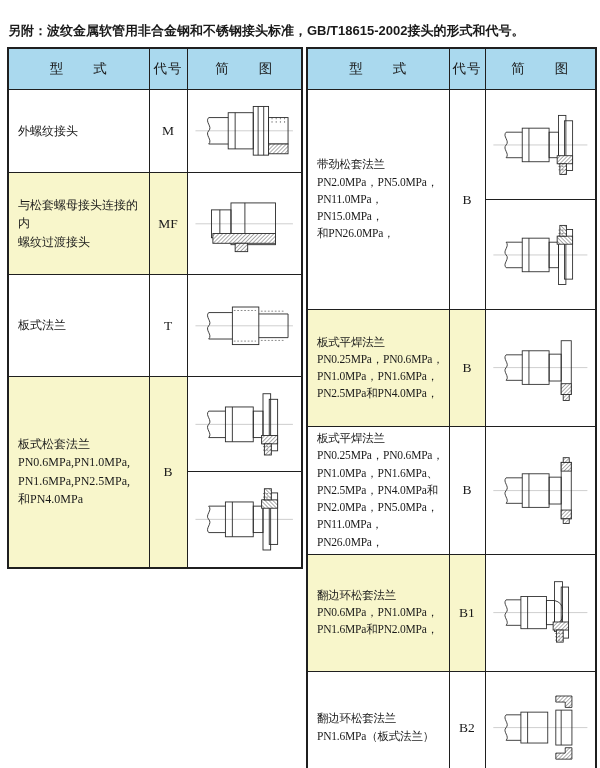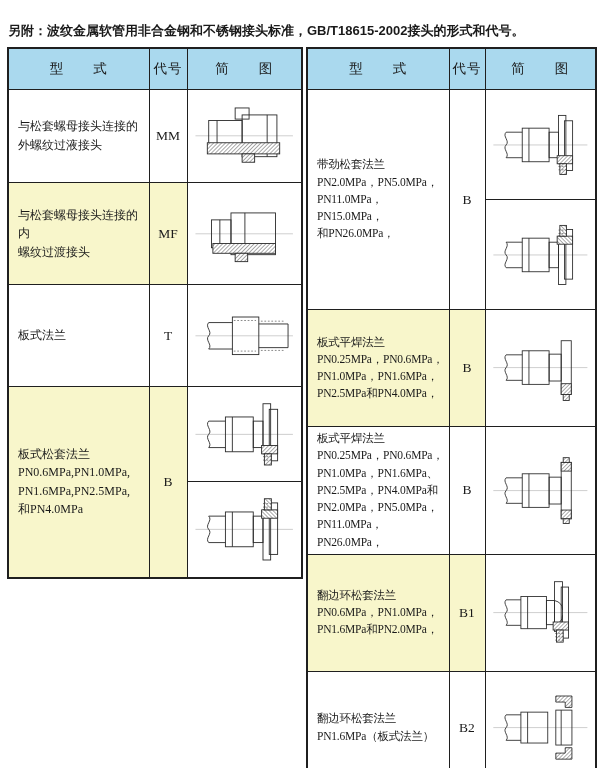--- a/index.html
+++ b/index.html
@@ -58,35 +58,37 @@
         <col style="width:141px">
         <col style="width:38px">
         <col style="width:115px">
       </colgroup>
     <tbody>
         <tr style="height:38px">
       <th>型　　式</th>
       <th>代号</th>
       <th>简　　图</th>
     </tr>
-    <tr style="height:93px">
-      <td class="type">与松套螺母接头连接的
-外螺纹过液接头</td>
-      <td class="code">MM</td>
-      <td class="dg">
-            <div class="dwrap">
-              <svg viewBox="0 0 150 100" preserveAspectRatio="xMidYMid meet">
-                <line class="cl" x1="5" y1="50" x2="145" y2="50"></line>
-                <rect x="24" y="28" width="48" height="44"></rect>
-                <line x1="36" y1="28" x2="36" y2="72"></line>
-                <rect x="72" y="20" width="50" height="60"></rect>
-                <line x1="108" y1="20" x2="108" y2="80"></line>
-                <rect x="62" y="10" width="20" height="16"></rect>
-                <rect class="h" x="22" y="60" width="104" height="16"></rect>
-                <rect class="h" x="72" y="76" width="18" height="12"></rect>
+    <tr style="height:83px">
+      <td class="type">外螺纹接头</td>
+      <td class="code">M</td>
+      <td class="dg">
+            <div class="dwrap">
+              <svg viewBox="0 0 150 100" preserveAspectRatio="xMidYMid meet">
+                <line class="cl" x1="5" y1="50" x2="145" y2="50"></line>
+                <path d="M24 31 H52 M24 69 H52"></path>
+                <path d="M24 31 c-6 6 6 13 0 19 c-6 6 6 13 0 19"></path>
+                <rect x="52" y="24" width="36" height="52"></rect>
+                <line x1="62" y1="24" x2="62" y2="76"></line>
+                <rect x="88" y="15" width="22" height="70"></rect>
+                <line x1="95" y1="15" x2="95" y2="85"></line>
+                <line x1="103" y1="15" x2="103" y2="85"></line>
+                <rect x="110" y="31" width="28" height="38"></rect>
+                <path class="dash" d="M115 31 v9 M121 31 v9 M127 31 v9 M133 31 v9"></path>
+                <rect class="h" x="110" y="69" width="28" height="14"></rect>
               </svg>
             </div>
           </td>
     </tr>
     <tr class="hl" style="height:102px">
       <td class="type">与松套螺母接头连接的内
 螺纹过渡接头</td>
       <td class="code">MF</td>
       <td class="dg">
             <div class="dwrap">

